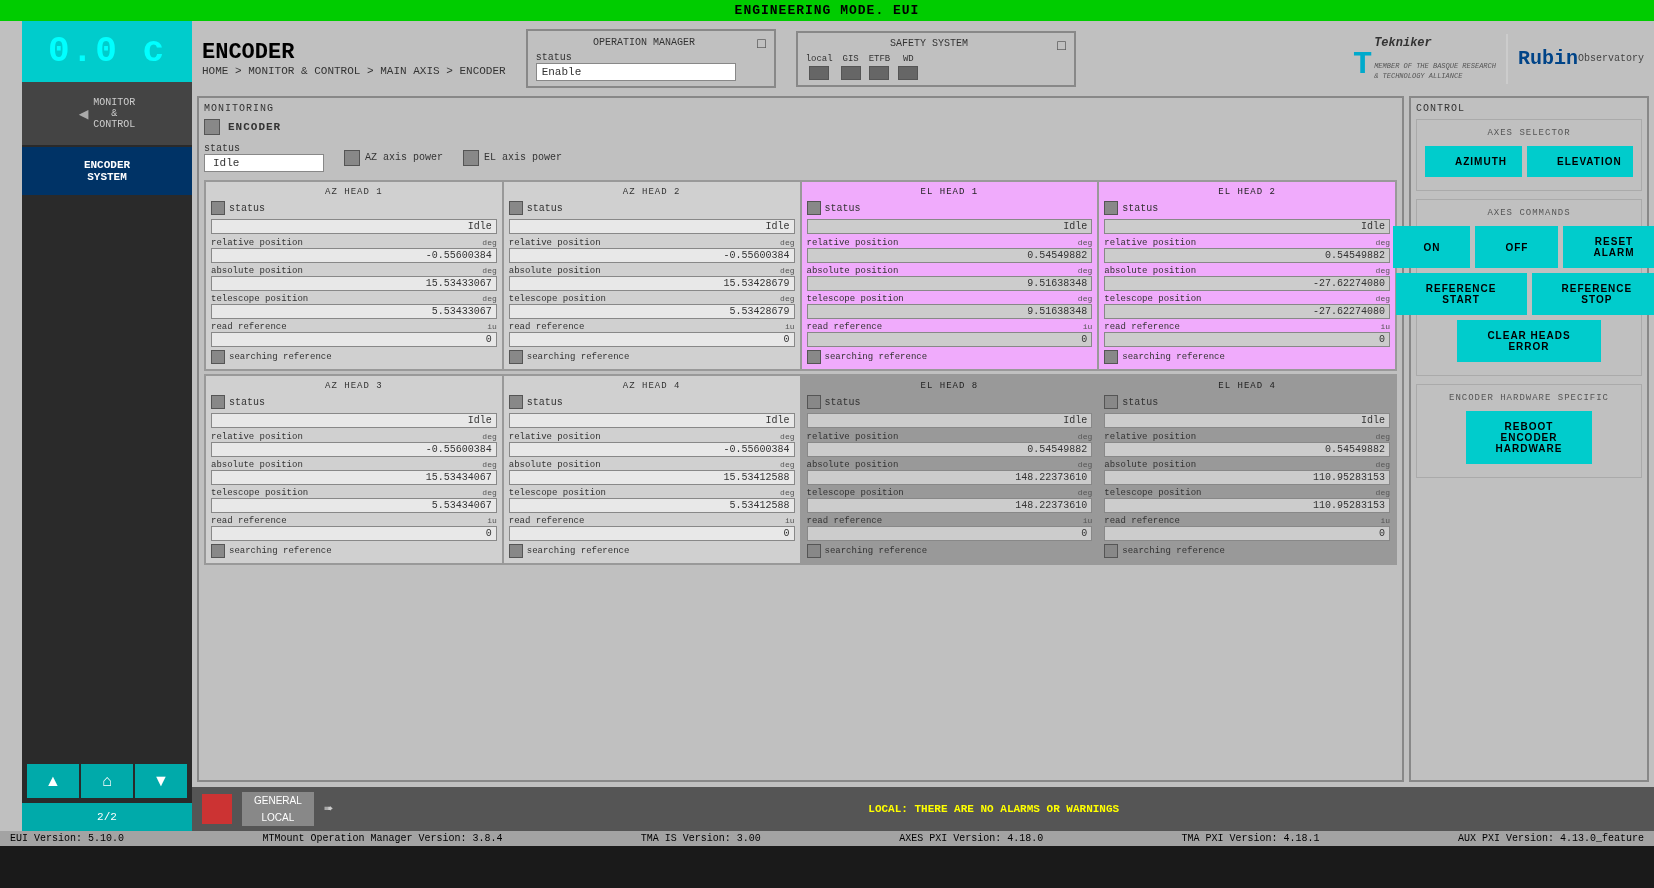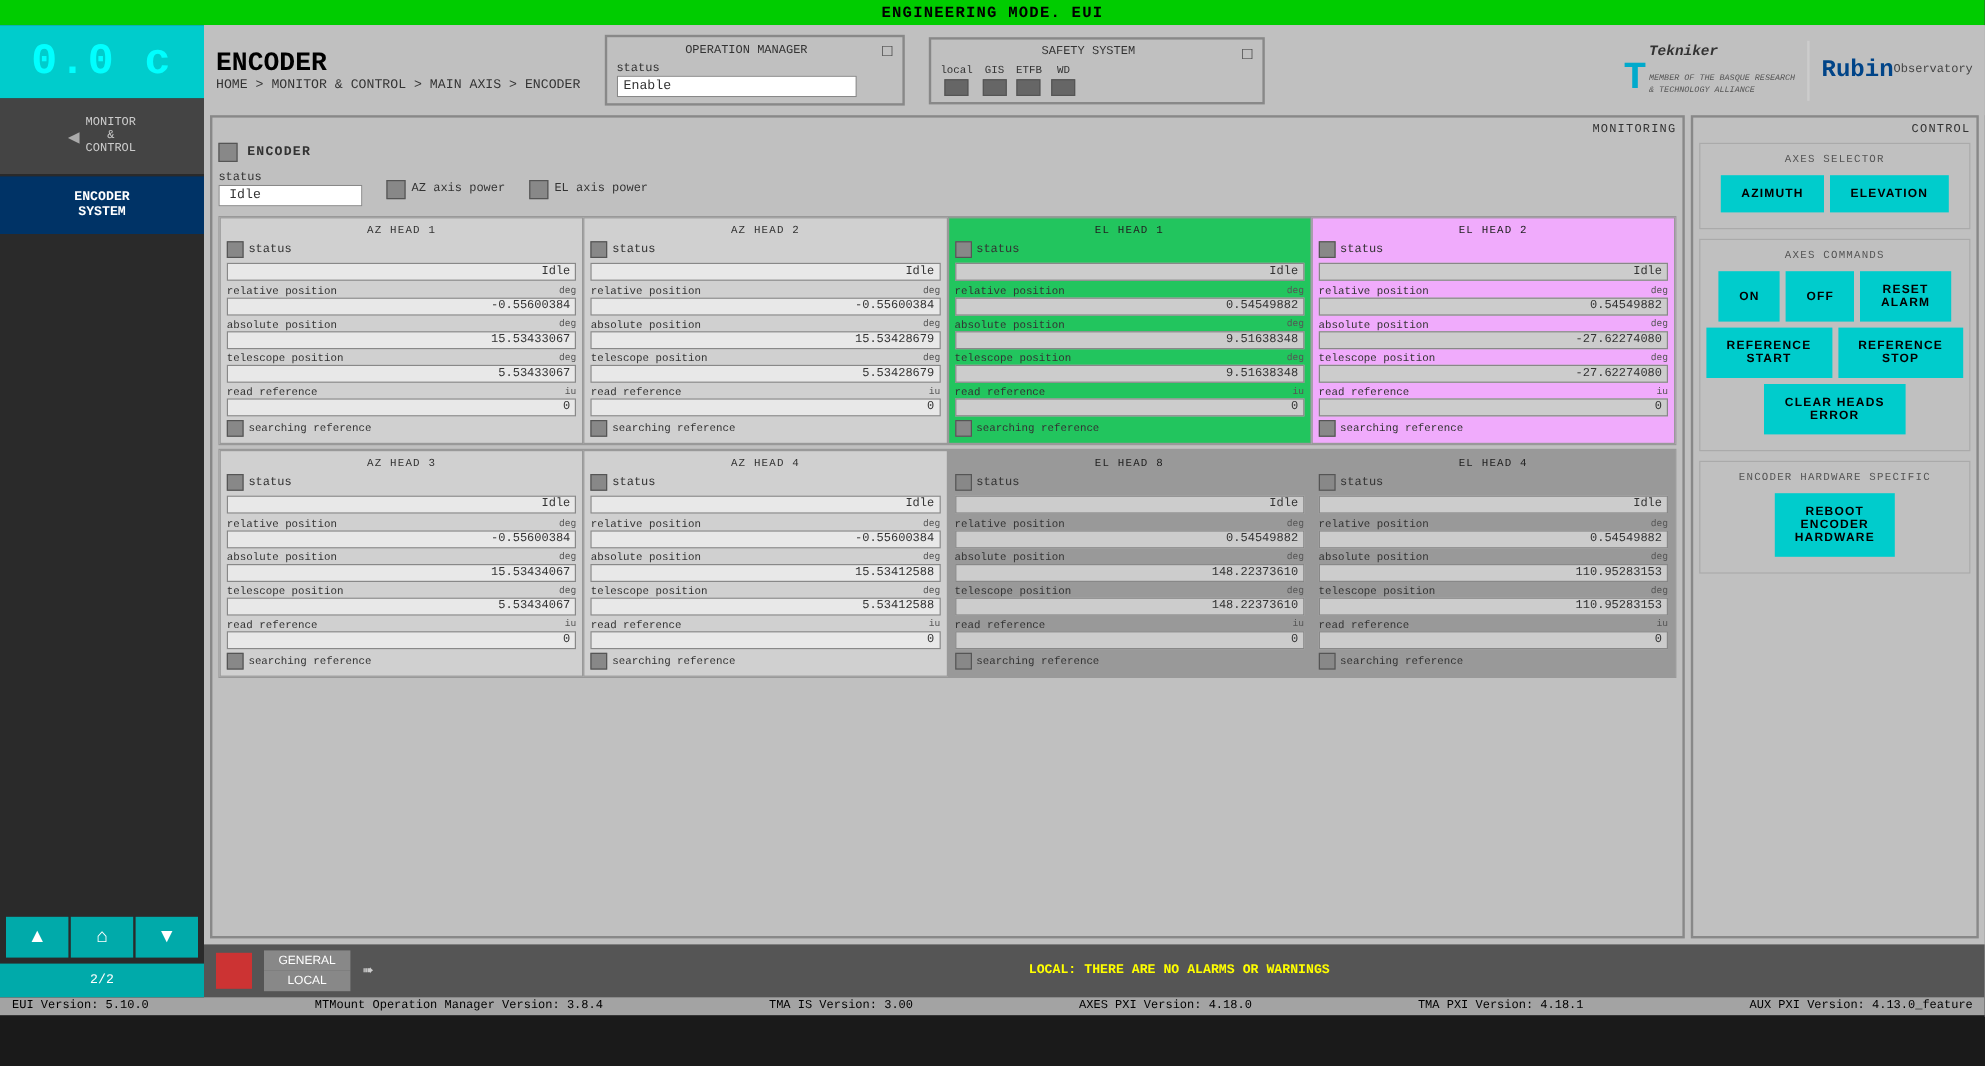--- a/index.html
+++ b/index.html
@@ -21,20 +21,21 @@
       background: #c0c0c0;
     }
 
     
     .sidebar {
       width: 170px;
       background: #2a2a2a;
       display: flex;
       flex-direction: column;
       flex-shrink: 0;
+      margin-left: 22px;
     }
 
     .sidebar-clock {
       background: #00cccc;
       color: #00ffff;
       font-size: 36px;
       font-weight: bold;
       text-align: center;
       padding: 10px 5px;
       letter-spacing: 2px;
@@ -210,21 +211,21 @@
 
     
     .monitoring-panel {
       background: #c0c0c0;
       border: 2px solid #888;
       flex: 1;
       padding: 5px;
     }
 
     .panel-title {
-      text-align: right;
+      text-align: left;
       font-size: 10px;
       color: #333;
       margin-bottom: 5px;
       letter-spacing: 1px;
     }
 
     .encoder-header {
       display: flex;
       align-items: center;
       gap: 8px;
@@ -370,21 +371,21 @@
       display: flex;
       gap: 5px;
       justify-content: center;
       margin-bottom: 5px;
     }
 
     .cyan-btn {
       background: #00cccc;
       color: #000;
       border: none;
-      padding: 10px 17px;
+      padding: 10px 30px;
       font-size: 10px;
       font-weight: bold;
       cursor: pointer;
       letter-spacing: 1px;
       text-align: center;
     }
 
     .cyan-btn.wide { min-width: 80px; }
 
     .axes-commands-section {
@@ -669,21 +670,21 @@
               </div>
               <div class="searching-ref">
                 <div class="searching-led"></div>
                 <span>searching reference</span>
               </div>
             </div>
           </div>
 
           <div style="display:grid; grid-template-columns:1fr 1fr; background:#999; flex:1;">
 
-            <div class="head-col" style="background:#22c55e;">
+            <div class="head-col" style="background:#f0abfc;">
               <div class="head-title" style="color:#222;">EL HEAD 1</div>
               <div class="head-status-row">
                 <div class="head-led"></div>
                 <span class="status-label">status</span>
               </div>
               <span class="head-field-value" style="margin-bottom:4px; background:#ccc;">Idle</span>
               <div class="head-field">
                 <div class="head-field-label">
                     <span>relative position</span>
                     <span class="head-field-unit">deg</span>

